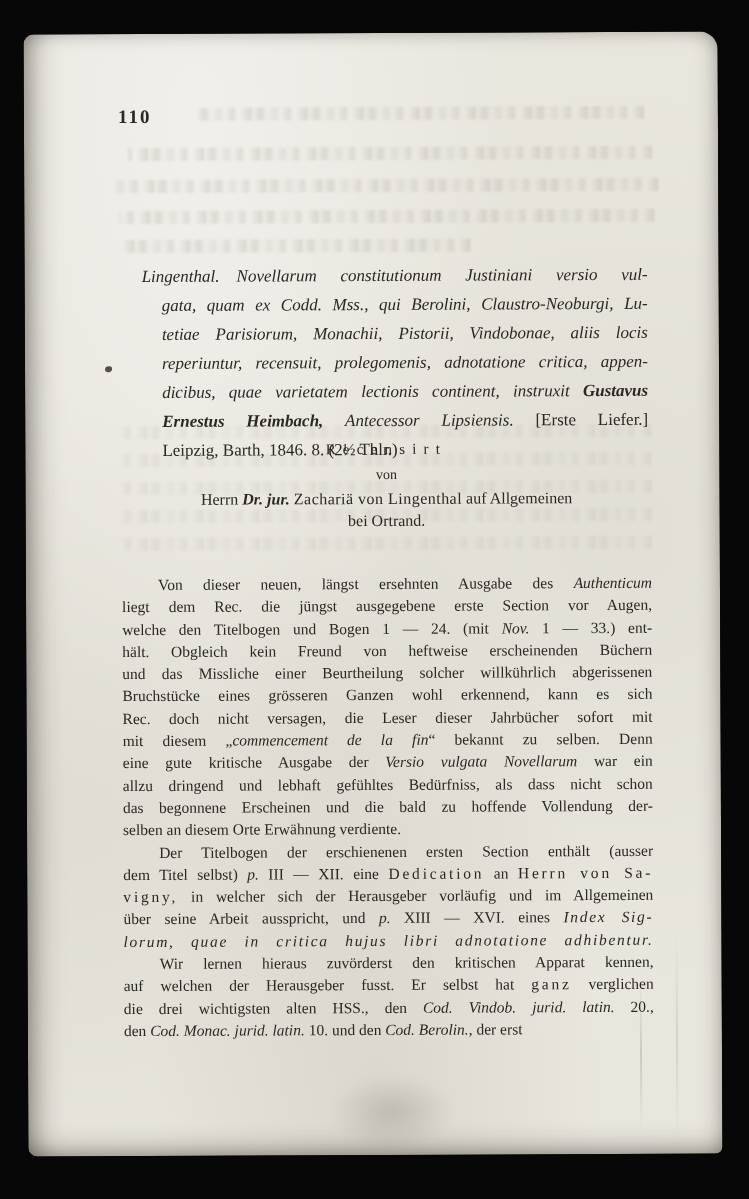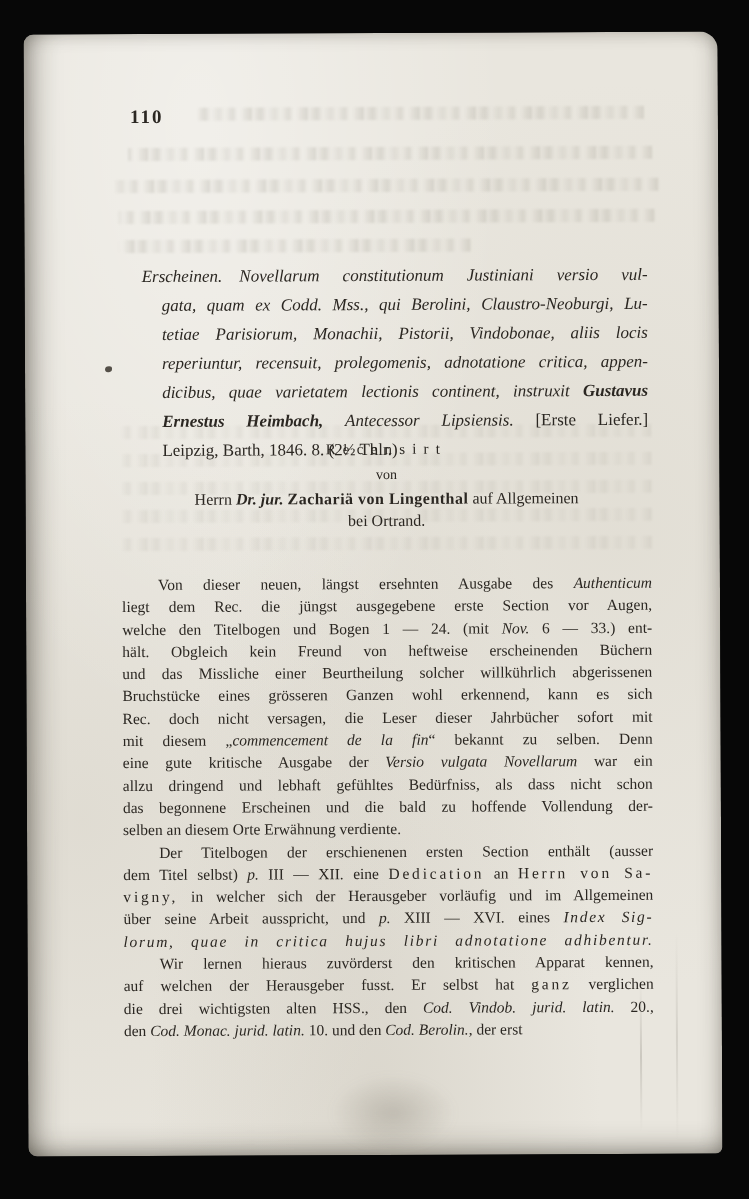--- a/index.html
+++ b/index.html
@@ -52,21 +52,21 @@
   .stain{
     position:absolute;border-radius:50%;
     background:radial-gradient(ellipse, rgba(118,112,100,.28), transparent 68%);
     filter:blur(4px);
   }
   .streak{
     position:absolute;width:2px;
     background:linear-gradient(180deg, transparent, rgba(100,95,85,.22), transparent);
   }
   .page-number{
-    position:absolute;left:106px;top:72px;
+    position:absolute;left:94px;top:72px;
     font-size:19px;font-weight:bold;letter-spacing:2px;
   }
   .title-block{
     position:absolute;left:137px;top:228px;width:486px;
     font-size:17px;line-height:29px;
   }
   .review-header{
     position:absolute;left:96px;top:408px;width:530px;
     text-align:center;
   }
@@ -77,21 +77,21 @@
   .body-text{
     position:absolute;left:96px;top:540px;width:530px;
     font-size:15.5px;line-height:22.3px;
   }
   .line{text-align:justify;text-align-last:justify;}
   .line.l{text-align:left;text-align-last:left;}
   .line.ind{text-indent:36px;}
   .line.t1{text-indent:-20px;}
   .s-i{font-style:italic;}
   .s-bi{font-style:italic;font-weight:bold;}
-  .s-b{font-weight:bold;letter-spacing:.03em;}
+  .s-b{font-weight:normal;letter-spacing:.03em;}
   .s-sp{letter-spacing:.18em;}
   .s-isp{font-style:italic;letter-spacing:.11em;}
 </style>
 </head>
 <body>
 
 <div class="scan">
   <div class="page">
 
     <div class="ghost" style="left:174px;top:74px;width:446px;"></div>
@@ -106,40 +106,40 @@
     <div class="ghost faint" style="left:96px;top:504px;width:530px;"></div>
 
     <div class="ink-speck" style="left:80px;top:332px;"></div>
     <div class="stain" style="left:300px;top:1040px;width:130px;height:80px;"></div>
     <div class="streak" style="left:612px;top:950px;height:150px;"></div>
     <div class="streak" style="left:648px;top:900px;height:210px;opacity:.7;"></div>
 
     <div class="page-number">110</div>
 
     <div class="title-block">
-        <div class="line j t1"><span class="s-i">Erscheinen.</span><span>  </span><span class="s-i">Novellarum constitutionum Justiniani versio vul-</span></div>
+        <div class="line j t1"><span class="s-i">Lingenthal.</span><span>  </span><span class="s-i">Novellarum constitutionum Justiniani versio vul-</span></div>
         <div class="line j"><span class="s-i">gata, quam ex Codd. Mss., qui Berolini, Claustro-Neoburgi, Lu-</span></div>
         <div class="line j"><span class="s-i">tetiae Parisiorum, Monachii, Pistorii, Vindobonae, aliis locis</span></div>
         <div class="line j"><span class="s-i">reperiuntur, recensuit, prolegomenis, adnotatione critica, appen-</span></div>
         <div class="line j"><span class="s-i">dicibus, quae varietatem lectionis continent, instruxit </span><span class="s-bi">Gustavus</span></div>
         <div class="line j"><span class="s-bi">Ernestus Heimbach,</span><span> </span><span class="s-i">Antecessor Lipsiensis.</span><span>  [Erste Liefer.]</span></div>
         <div class="line l"><span>Leipzig, Barth, 1846. 8.  (2½ Thlr.)</span></div>
       </div>
 
     <div class="review-header">
       <div class="rh-recensirt">Recensirt</div>
       <div class="rh-von">von</div>
       <div class="rh-reviewer"><span>Herrn </span><span class="s-bi">Dr. jur. </span><span class="s-b">Zachariä von Lingenthal</span><span> auf Allgemeinen</span></div>
       <div class="rh-place">bei Ortrand.</div>
     </div>
 
     <div class="body-text">
         <div class="line ind j"><span>Von dieser neuen, längst ersehnten Ausgabe des </span><span class="s-i">Authenticum</span></div>
         <div class="line j"><span>liegt dem Rec. die jüngst ausgegebene erste Section vor Augen,</span></div>
-        <div class="line j"><span>welche den Titelbogen und Bogen 1 — 24. (mit </span><span class="s-i">Nov.</span><span> 6 — 33.) ent-</span></div>
+        <div class="line j"><span>welche den Titelbogen und Bogen 1 — 24. (mit </span><span class="s-i">Nov.</span><span> 1 — 33.) ent-</span></div>
         <div class="line j"><span>hält.  Obgleich kein Freund von heftweise erscheinenden Büchern</span></div>
         <div class="line j"><span>und das Missliche einer Beurtheilung solcher willkührlich abgerissenen</span></div>
         <div class="line j"><span>Bruchstücke eines grösseren Ganzen wohl erkennend, kann es sich</span></div>
         <div class="line j"><span>Rec. doch nicht versagen, die Leser dieser Jahrbücher sofort mit</span></div>
         <div class="line j"><span>mit diesem „</span><span class="s-i">commencement de la fin</span><span>“ bekannt zu selben.  Denn</span></div>
         <div class="line j"><span>eine gute kritische Ausgabe der </span><span class="s-i">Versio vulgata Novellarum</span><span> war ein</span></div>
         <div class="line j"><span>allzu dringend und lebhaft gefühltes Bedürfniss, als dass nicht schon</span></div>
         <div class="line j"><span>das begonnene Erscheinen und die bald zu hoffende Vollendung der-</span></div>
         <div class="line l"><span>selben an diesem Orte Erwähnung verdiente.</span></div>
         <div class="line ind j"><span>Der Titelbogen der erschienenen ersten Section enthält (ausser</span></div>

